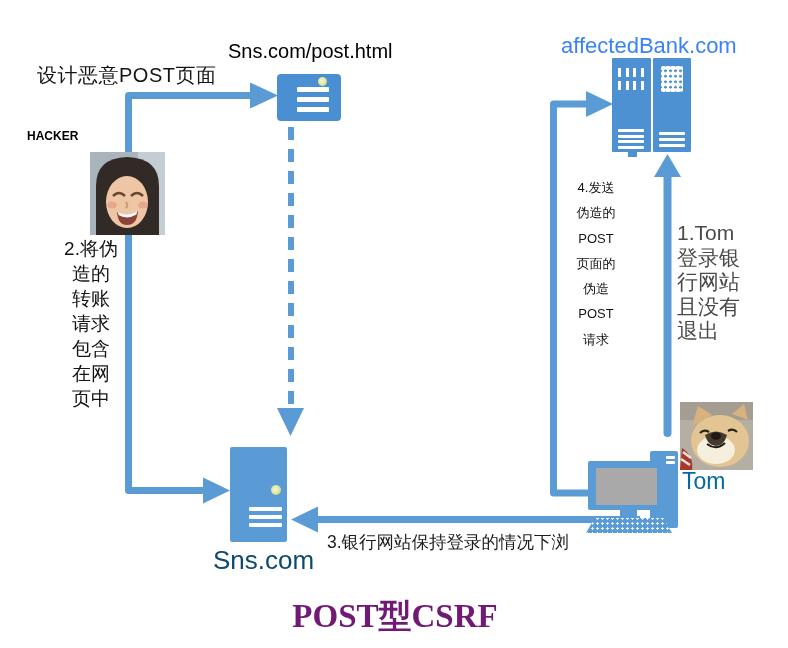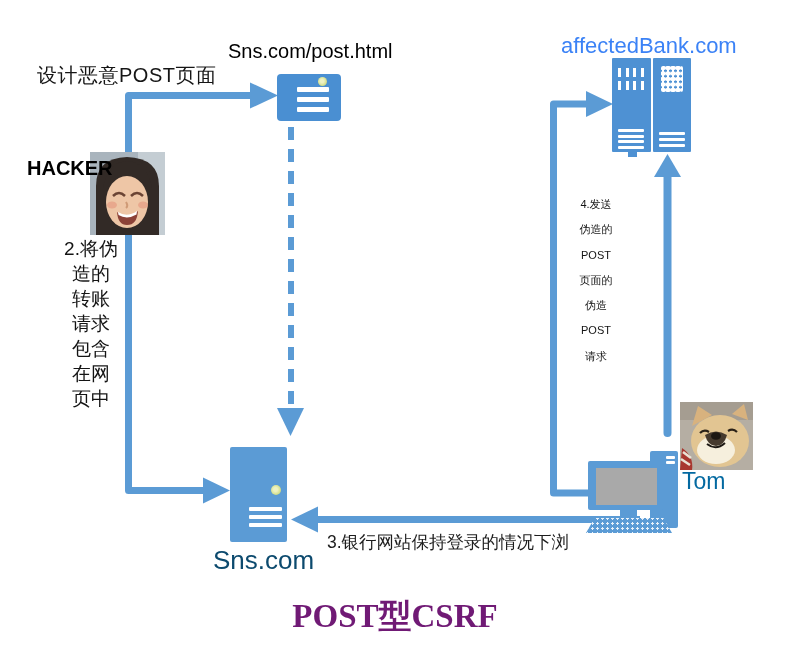--- a/index.html
+++ b/index.html
@@ -4,28 +4,28 @@
 <style>
   html,body{margin:0;padding:0;background:#fff;}
   .diagram{position:relative;width:788px;height:648px;background:#ffffff;overflow:hidden;
            font-family:"Liberation Sans",sans-serif;}
   .abs{position:absolute;}
   
   .lbl{position:absolute;white-space:nowrap;}
   .t-design{left:37px;top:62px;font-size:20px;color:#151515;letter-spacing:.5px;}
   .t-posturl{left:228px;top:40px;font-size:20px;color:#000000;}
   .t-bank{left:561px;top:33px;font-size:22px;color:#3b82f6;}
-  .t-hacker{left:27px;top:129px;font-size:20px;font-weight:bold;color:#000;margin-top:28px;}
+  .t-hacker{left:27px;top:129px;font-size:12px;font-weight:bold;color:#000;}
   .t-sns{left:213px;top:545px;font-size:26px;color:#0c4a6e;}
   .t-tom{left:682px;top:468px;font-size:23px;color:#0369a1;}
   .t-title{left:245px;top:594px;width:300px;text-align:center;
            font-family:"Liberation Serif",serif;font-weight:bold;font-size:33px;color:#701a75;}
   .col{position:absolute;text-align:center;color:#141414;}
   .t-step2{left:56px;top:236px;width:70px;font-size:19px;line-height:25px;}
-  .t-step4{left:556px;top:192px;width:80px;font-size:11px;line-height:25.3px;}
+  .t-step4{left:556px;top:175px;width:80px;font-size:13px;line-height:25.3px;}
   .t-step1{left:677px;top:221px;text-align:left;font-size:21px;line-height:24.6px;color:#4a4a4a;}
   .t-step3{left:298px;top:531px;width:300px;font-size:17.5px;line-height:23px;color:#1d1d1d;}
   .page-icon{left:277px;top:74px;width:64px;height:47px;background:#4a8fd2;border-radius:4px;}
   .dot{position:absolute;border-radius:50%;background:radial-gradient(circle at 45% 45%,#eef2c2 25%,#ccd97e 75%);}
   .page-icon .dot{left:41px;top:3px;width:9px;height:9px;}
   .wline{position:absolute;background:#fff;border-radius:1px;}
   .sns-server{left:230px;top:447px;width:57px;height:95px;background:#5b9bd5;border-radius:2px;}
   .sns-server .dot{left:41px;top:38px;width:10px;height:10px;}
   .bank{left:612px;top:58px;width:79px;height:94px;}
   .tower{position:absolute;top:0;width:38.5px;height:94px;background:#4e91d3;border-radius:1px;}
@@ -177,20 +177,27 @@
     <div class="col t-step4">
       <div>4.发送</div>
       <div>伪造的</div>
       <div>POST</div>
       <div>页面的</div>
       <div>伪造</div>
       <div>POST</div>
       <div>请求</div>
     </div>
 
+    <div class="col t-step1">
+      <div>1.Tom</div>
+      <div>登录银</div>
+      <div>行网站</div>
+      <div>且没有</div>
+      <div>退出</div>
+    </div>
 
     <div class="col t-step3">
       <div>3.银行网站保持登录的情况下浏</div>
     </div>
 
     <div class="lbl t-title">POST型CSRF</div>
   </div>
 
 </div>
 

